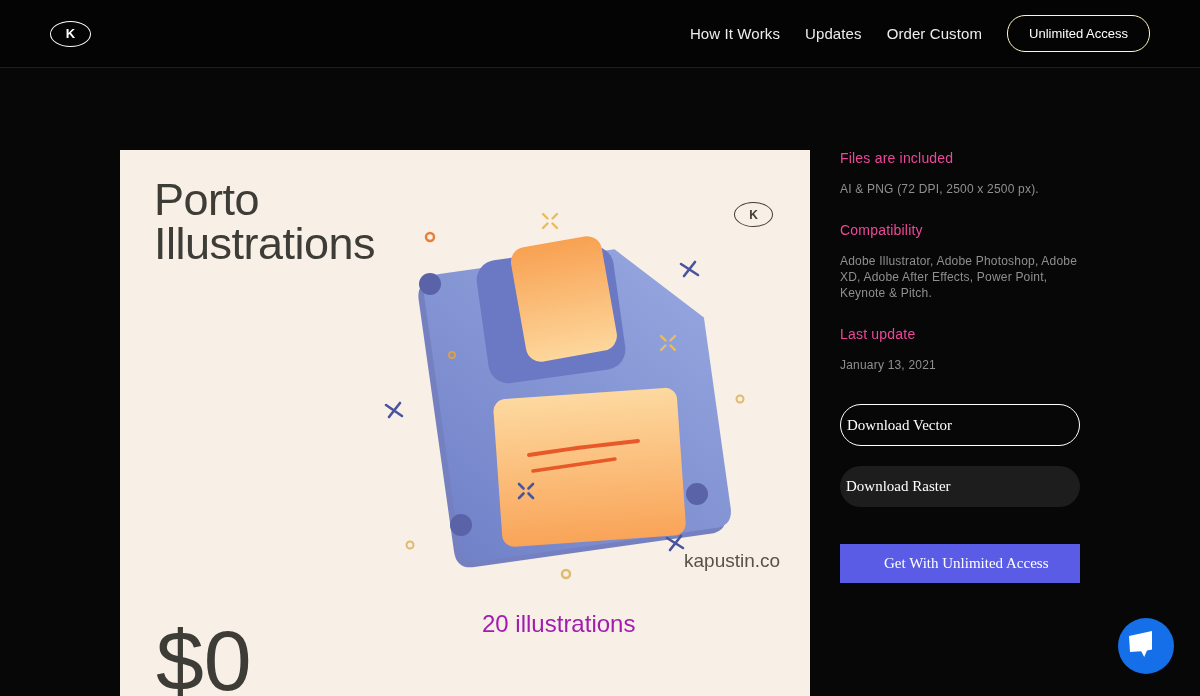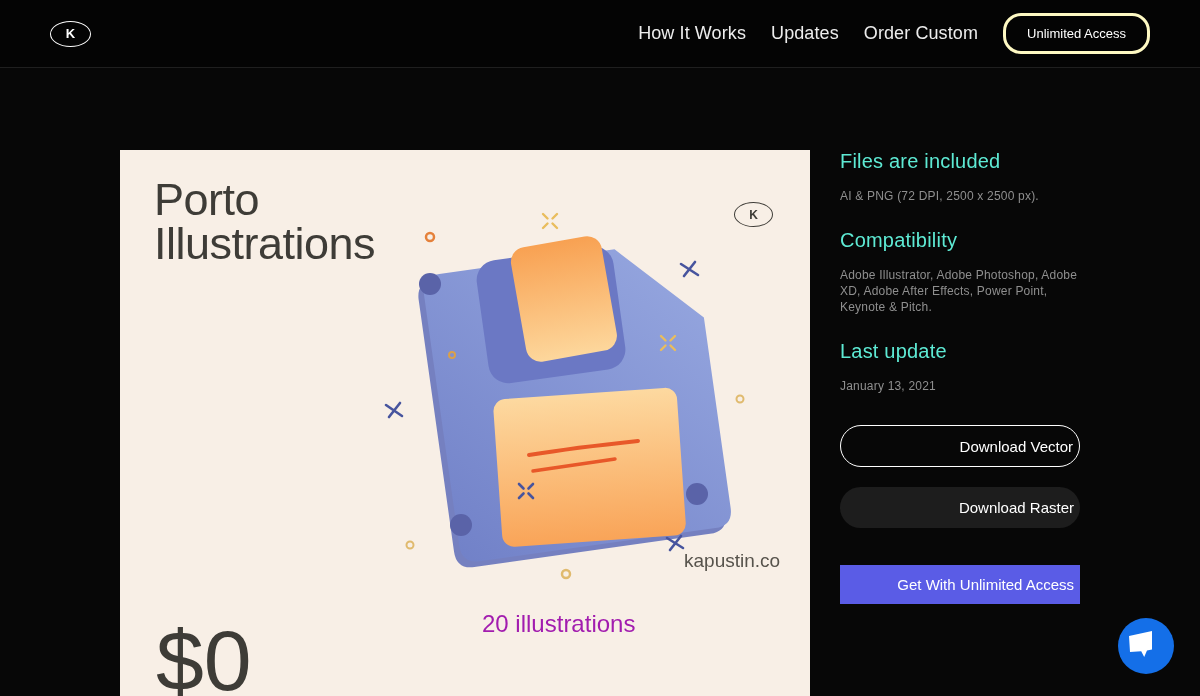--- a/index.html
+++ b/index.html
@@ -17,25 +17,25 @@
     display:flex; align-items:center; justify-content:space-between;
     padding:0 50px;
   }
   .logo-ellipse {
     width:41px; height:26px; border:1.5px solid #fff; border-radius:50%;
     display:flex; align-items:center; justify-content:center;
     color:#fff; font-size:13px; font-weight:bold; cursor:pointer;
   }
   .nav-right { display:flex; align-items:center; gap:25px; }
   .nav-link {
-    color:#ededed; font-size:18px; text-decoration:none; cursor:pointer;
+    color:#ededed; font-size:15px; text-decoration:none; cursor:pointer;
     letter-spacing:0.1px;
   }
   .nav-pill {
-    border:3px solid #fef9c3; border-radius:18px; background:transparent;
+    border:1px solid #fef9c3; border-radius:18px; background:transparent;
     color:#fff; font-size:13px; padding:10px 21px; cursor:pointer;
     font-family:"Liberation Sans", sans-serif;
   }
 
   
   .card {
     position:absolute; left:120px; top:150px; width:690px; height:576px;
     background:#f8efe6;
   }
   .card-title {
@@ -59,30 +59,30 @@
   }
   .card-brand {
     position:absolute; left:564px; top:400px;
     font-size:19px; color:#57534c;
   }
   .illustration { position:absolute; left:0; top:0; }
 
   
   .sidebar { position:absolute; left:840px; top:150px; width:240px; }
   .sb-heading {
-    margin:0 0 15px 0; color:#5eead4; font-size:20px; font-weight:500;
+    margin:0 0 15px 0; color:#ec4899; font-size:14px; font-weight:500;
     letter-spacing:0.2px;
   }
   .sb-body {
     margin:0 0 25px 0; color:#8f8f8f; font-size:12px; line-height:16px;
     letter-spacing:0.2px;
   }
   .btn {
-    display:block; width:240px; cursor:pointer; text-align:right;
-    font-family:Liberation Sans, sans-serif; font-size:15px; color:#fff;
+    display:block; width:240px; cursor:pointer; text-align:left;
+    font-family:Liberation Serif, serif; font-size:15px; color:#fff;
   }
   .btn-vector {
     margin-top:31px; height:42px; border-radius:21px;
     border:1px solid #fff; background:transparent;
   }
   .btn-raster {
     margin-top:20px; height:41px; border-radius:22px;
     border:none; background:#1d1d1d;
   }
   .btn-unlimited {

